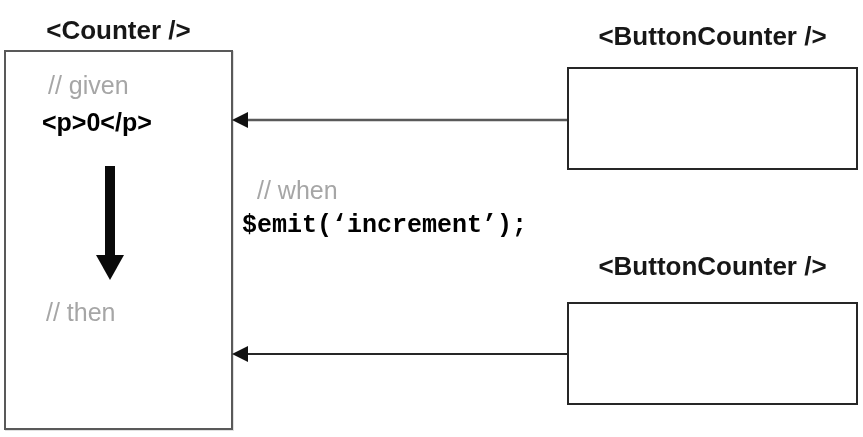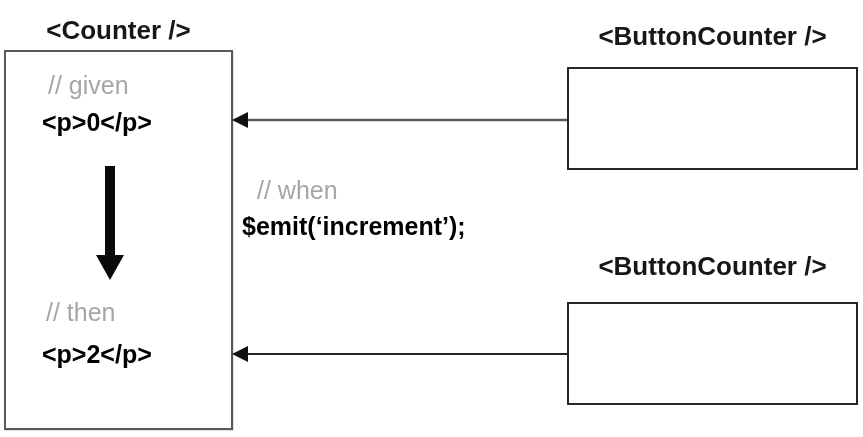--- a/index.html
+++ b/index.html
@@ -63,21 +63,21 @@
     white-space: nowrap;
     line-height: 1.15;
   }
 
   .given-comment { left: 48px; top: 71px; }
   .given-code    { left: 42px; top: 108px; }
   .then-comment  { left: 46px; top: 298px; }
   .then-code     { left: 42px; top: 340px; }
 
   .when-comment  { left: 257px; top: 176px; }
-  .when-code     { left: 242px; top: 212px; }
+  .when-code     { left: 242px; top: 212px; font-family: Liberation Mono, monospace; }
 
   .down-arrow  { left: 91px;  top: 166px; width: 38px;  height: 114px; }
   .emit-arrow-1 { left: 231px; top: 108px; width: 338px; height: 24px; }
   .emit-arrow-2 { left: 231px; top: 342px; width: 338px; height: 24px; }
 </style>
 </head>
 <body>
 
 <div class="canvas">
 
@@ -91,21 +91,20 @@
 
   <div class="abs down-arrow">
     <svg width="38" height="114" viewBox="0 0 38 114" xmlns="http://www.w3.org/2000/svg">
       <rect x="14" y="0" width="10" height="91" fill="#0a0a0a"></rect>
       <polygon points="5,89 33,89 19,114" fill="#0a0a0a"></polygon>
     </svg>
   </div>
 
   <div class="abs comment-text then-comment">// then</div>
 
-  <div class="abs code-text then-code">&lt;p&gt;2&lt;/p&gt;</div>
 
   <div class="abs comment-text when-comment">// when</div>
 
   <div class="abs code-text when-code">$emit(‘increment’);</div>
 
   <div class="abs emit-arrow-1">
     <svg width="338" height="24" viewBox="0 0 338 24" xmlns="http://www.w3.org/2000/svg">
       <line x1="16" y1="12" x2="338" y2="12" stroke="#595959" stroke-width="2.5"></line>
       <polygon points="1,12 17,4 17,20" fill="#111111"></polygon>
     </svg>

